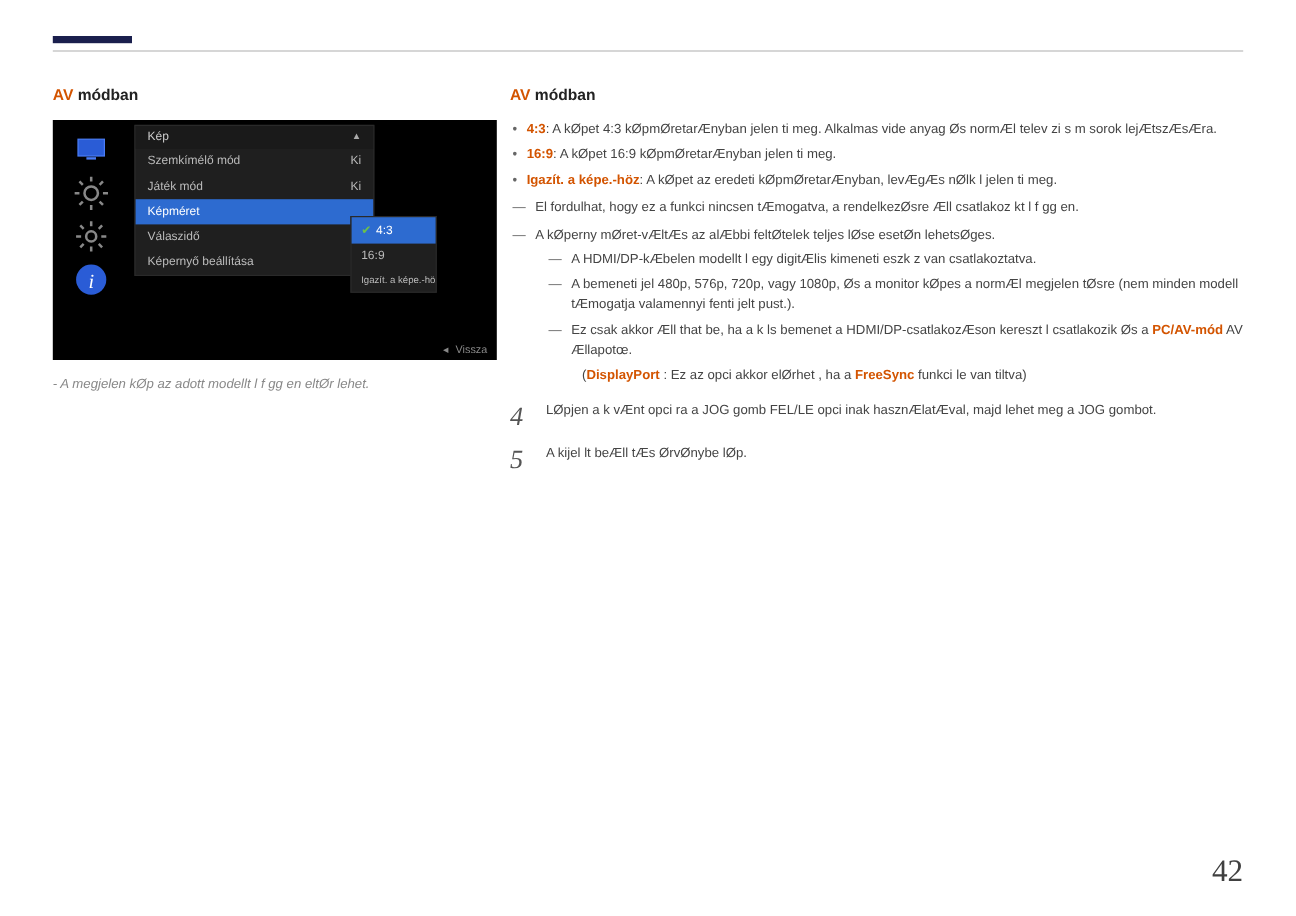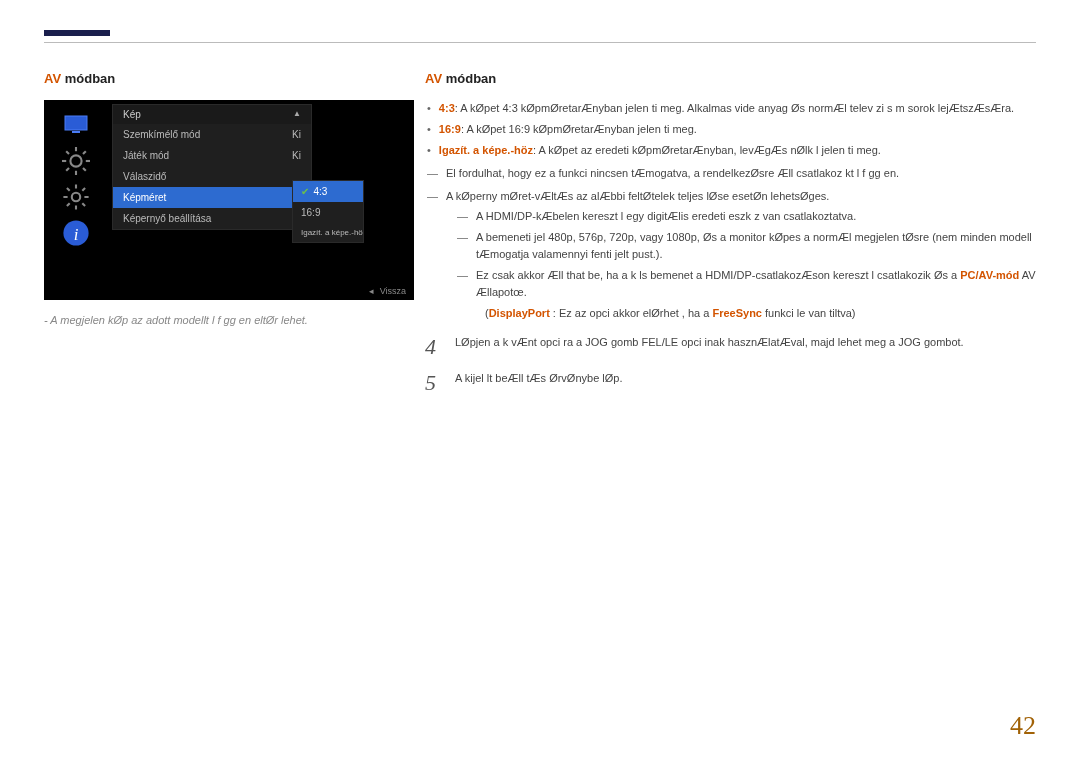--- a/index.html
+++ b/index.html
@@ -168,21 +168,21 @@
     font-style: italic;
     line-height:1;
     min-width:18px;
   }
   .page-num {
     position:absolute;
     bottom: 22px;
     right: 44px;
     font-size: 26px;
     font-family: Georgia, serif;
-    color:#a16207;
+    color:#404040;
   }
 </style>
 </head>
 <body>
 
 <div class="header-bar"></div>
 <hr class="topline">
 
 <div class="columns">
   <div class="col-left">
@@ -233,26 +233,26 @@
           <span class="osd-arrow-up">▲</span>
         </div>
         <div class="osd-row">
           <span>Szemkímélő mód</span>
           <span>Ki</span>
         </div>
         <div class="osd-row">
           <span>Játék mód</span>
           <span>Ki</span>
         </div>
+        <div class="osd-row selected">
+          <span>Képméret</span>
+        </div>
         <div class="osd-row">
           <span>Válaszidő</span>
           <span></span>
-        </div>
-        <div class="osd-row selected">
-          <span>Képméret</span>
         </div>
         <div class="osd-row">
           <span>Képernyő beállítása</span>
         </div>
       </div>
 
       <div class="osd-sub">
         <div class="row" style="background:#2d6bd0;color:#fff">
           <span class="check">✔</span>
           <span>4:3</span>
@@ -300,21 +300,21 @@
       <span>El fordulhat, hogy ez a funkci  nincsen tÆmogatva, a rendelkezØsre Æll  csatlakoz kt l f gg en.</span>
     </div>
     <div class="note-line">
       <span class="dash">―</span>
       <span>A kØperny mØret-vÆltÆs az alÆbbi feltØtelek teljes lØse esetØn lehetsØges.</span>
     </div>
 
     <div class="note-sub">
       <div class="sub">
         <span class="dash">―</span>
-        <span>A HDMI/DP-kÆbelen kereszt l egy digitÆlis eredeti eszk z van csatlakoztatva.</span>
+        <span>A HDMI/DP-kÆbelen modellt l egy digitÆlis kimeneti eszk z van csatlakoztatva.</span>
       </div>
       <div class="sub">
         <span class="dash">―</span>
         <span>A bemeneti jel 480p, 576p, 720p, vagy 1080p, Øs a monitor kØpes a normÆl megjelen tØsre (nem minden modell tÆmogatja valamennyi fenti jelt pust.).</span>
       </div>
       <div class="sub">
         <span class="dash">―</span>
         <span>
           <span>Ez csak akkor Æll that  be, ha a k ls  bemenet a HDMI/DP-csatlakozÆson kereszt l csatlakozik Øs a</span>
           <span class="red">PC/AV-mód</span>

